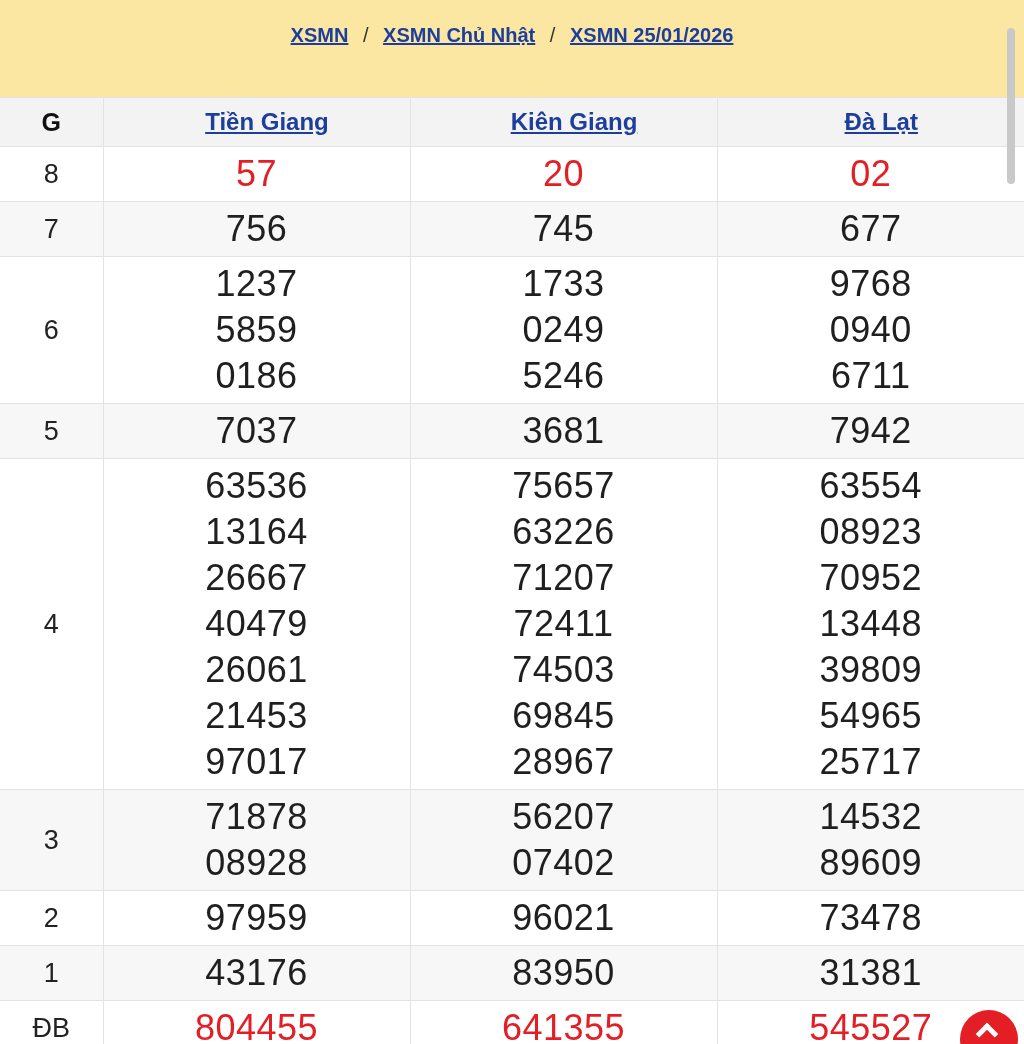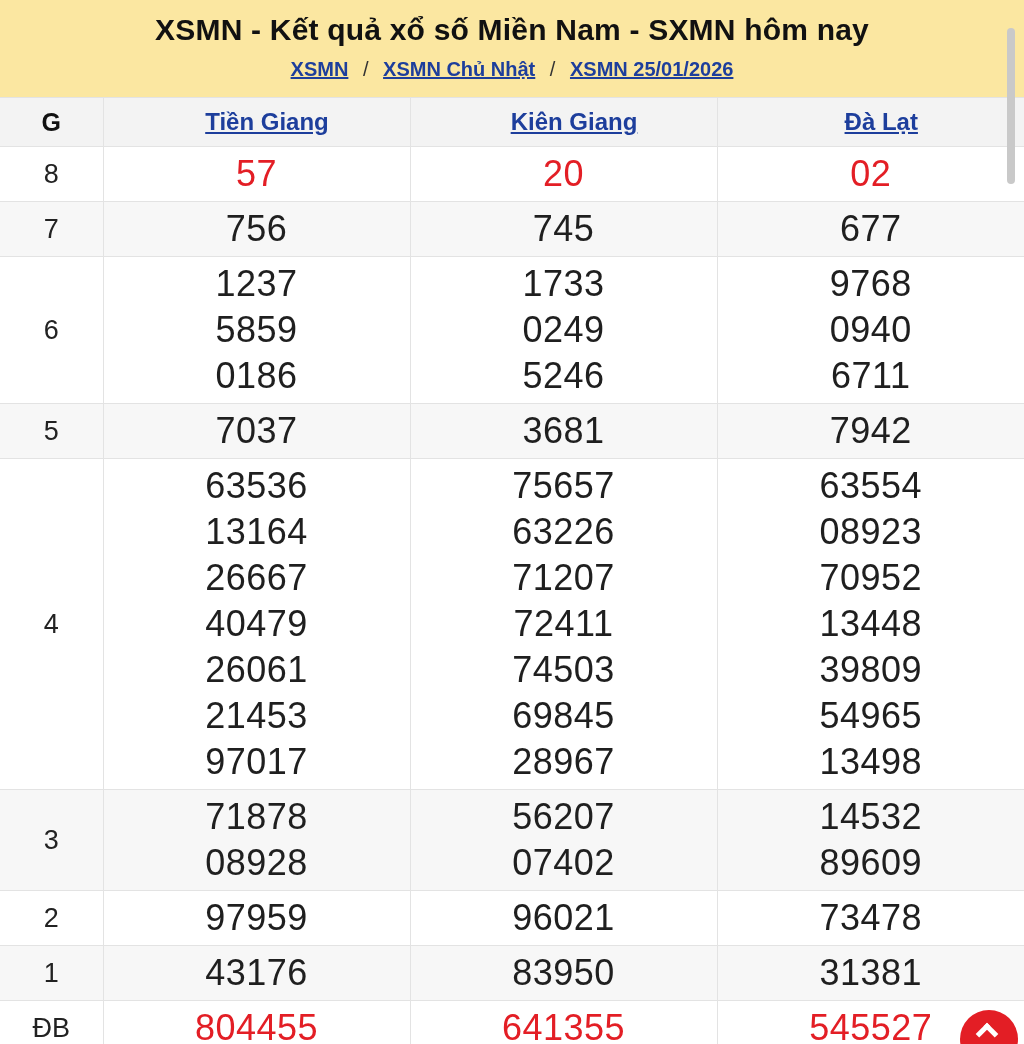--- a/index.html
+++ b/index.html
@@ -49,21 +49,20 @@
     border-radius:50%;background:var(--accent-red);cursor:pointer;}
   .chevron-up{position:absolute;left:19px;top:16px;width:16px;height:16px;
     border-left:5px solid #fff;border-top:5px solid #fff;transform:rotate(45deg);}
 </style>
 </head>
 <body>
 
 <div class="page">
 
   <header class="page-header">
-    <h1 class="page-title">XSMN - Kết quả xổ số Miền Nam - SXMN hôm nay</h1>
     <nav class="breadcrumb">
       <a>XSMN</a>
       <span class="sep">/</span>
       <a>XSMN Chủ Nhật</a>
       <span class="sep">/</span>
       <a>XSMN 25/01/2026</a>
     </nav>
   </header>
 
   <table class="results">
@@ -162,21 +161,21 @@
             <div class="num">69845</div>
             <div class="num">28967</div>
           </td>
           <td>
             <div class="num">63554</div>
             <div class="num">08923</div>
             <div class="num">70952</div>
             <div class="num">13448</div>
             <div class="num">39809</div>
             <div class="num">54965</div>
-            <div class="num">13498</div>
+            <div class="num">25717</div>
           </td>
         </tr>
         <tr class="alt">
           <td class="g">3</td>
           <td>
             <div class="num">71878</div>
             <div class="num">08928</div>
           </td>
           <td>
             <div class="num">56207</div>

